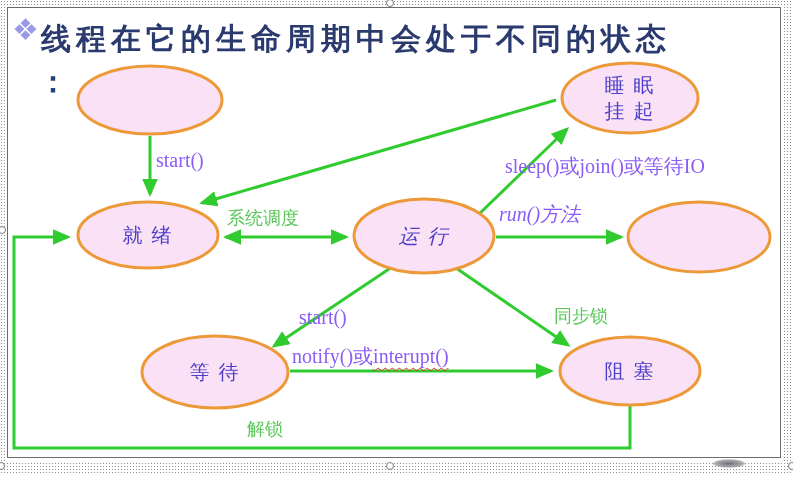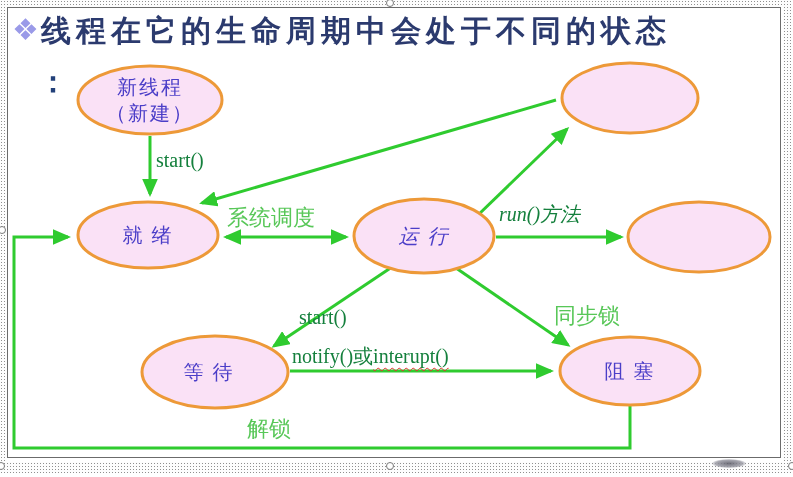--- a/index.html
+++ b/index.html
@@ -16,32 +16,32 @@
                 border:1px solid #6b6b6b;background:#fff;}
   .handle{position:absolute;width:8px;height:8px;border-radius:50%;
           background:#fff;border:1px solid #7a7a7a;box-sizing:border-box;z-index:9;}
   .smudge{position:absolute;left:712px;top:459px;width:34px;height:9px;border-radius:50%;
           background:radial-gradient(ellipse at center,#5a5a66 0%,#9a9aa4 55%,transparent 75%);
           opacity:.85;z-index:9;}
   
   .title-row{position:absolute;left:12px;top:12px;display:flex;align-items:flex-start;z-index:3;}
   .bullet{font-size:30px;line-height:36px;color:#9a9ae8;margin-right:2px;
           font-family:"DejaVu Sans",sans-serif;}
-  .title{font-size:30px;line-height:38px;font-weight:bold;color:#2b3a6e;letter-spacing:5px;white-space:nowrap;}
+  .title{font-size:30px;line-height:38px;font-weight:bold;color:#2b3a6e;letter-spacing:5px;white-space:nowrap;margin-top:8px;}
   .colon{position:absolute;left:38px;top:62px;font-size:30px;font-weight:bold;color:#224079;z-index:3;}
   
   .diagram{position:absolute;left:0;top:0;width:793px;height:477px;z-index:2;}
   
   .state{position:absolute;display:flex;align-items:center;justify-content:center;
          text-align:center;white-space:pre-line;color:#4b3ec8;font-size:20px;line-height:26px;
          letter-spacing:2px;z-index:4;}
   
   .tlabel{position:absolute;white-space:nowrap;z-index:4;font-size:20px;line-height:22px;}
-  .green-serif{color:#15803d;}
-  .green-hand{color:#58c758;font-size:22px;}
+  .green-serif{color:#8b5cf6;}
+  .green-hand{color:#58c758;font-size:18px;}
   .squiggle{text-decoration-line:underline;text-decoration-style:wavy;
             text-decoration-color:#e23030;text-decoration-thickness:1px;text-underline-offset:4px;margin-top:38px;}
 </style>
 </head>
 <body>
 
 <div class="stage">
 
   <div class="hatch top"></div>
   <div class="hatch left"></div>
@@ -84,28 +84,29 @@
       <ellipse cx="150" cy="100" rx="72" ry="34"></ellipse>
       <ellipse cx="630" cy="98" rx="68" ry="35"></ellipse>
       <ellipse cx="148" cy="235" rx="70" ry="33"></ellipse>
       <ellipse cx="424" cy="236" rx="70" ry="37"></ellipse>
       <ellipse cx="699" cy="237" rx="71" ry="35"></ellipse>
       <ellipse cx="215" cy="372" rx="73" ry="36"></ellipse>
       <ellipse cx="630" cy="371" rx="70" ry="34"></ellipse>
     </g>
   </svg>
 
-  <div class="state" style="left:78px;top:66px;width:144px;height:68px;">新线程
-（新建）</div>
+  <div class="state" style="left:562px;top:63px;width:136px;height:70px;">睡 眠
+挂 起</div>
   <div class="state" style="left:78px;top:202px;width:140px;height:66px;">就 绪</div>
   <div class="state" style="left:354px;top:199px;width:140px;height:74px;font-style:italic;">运 行</div>
-  <div class="state" style="left:136px;top:336px;width:146px;height:72px;text-align:center;">等 待</div>
+  <div class="state" style="left:142px;top:336px;width:146px;height:72px;text-align:center;">等 待</div>
   <div class="state" style="left:560px;top:337px;width:140px;height:68px;">阻 塞</div>
 
   <div class="tlabel green-serif" style="left:156px;top:149px;">start()</div>
   <div class="tlabel green-hand" style="left:227px;top:207px;">系统调度</div>
+  <div class="tlabel green-serif" style="left:505px;top:155px;">sleep()或join()或等待IO</div>
   <div class="tlabel green-serif" style="left:499px;top:203px;font-style:italic;">run()方法</div>
   <div class="tlabel green-serif" style="left:299px;top:306px;">start()</div>
   <div class="tlabel green-serif" style="left:292px;top:345px;"><span>notify()或</span><span class="squiggle">interupt()</span></div>
   <div class="tlabel green-hand" style="left:554px;top:305px;">同步锁</div>
   <div class="tlabel green-hand" style="left:247px;top:418px;">解锁</div>
 
 </div>
 
 </body></html>

